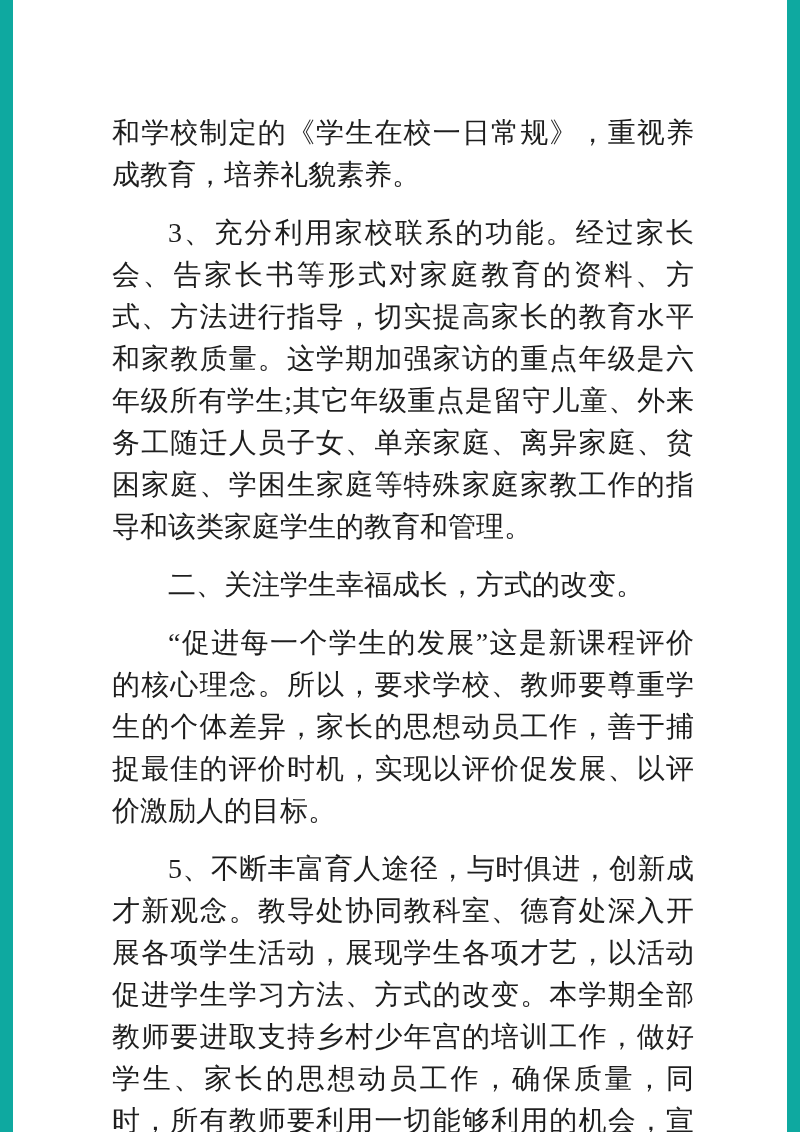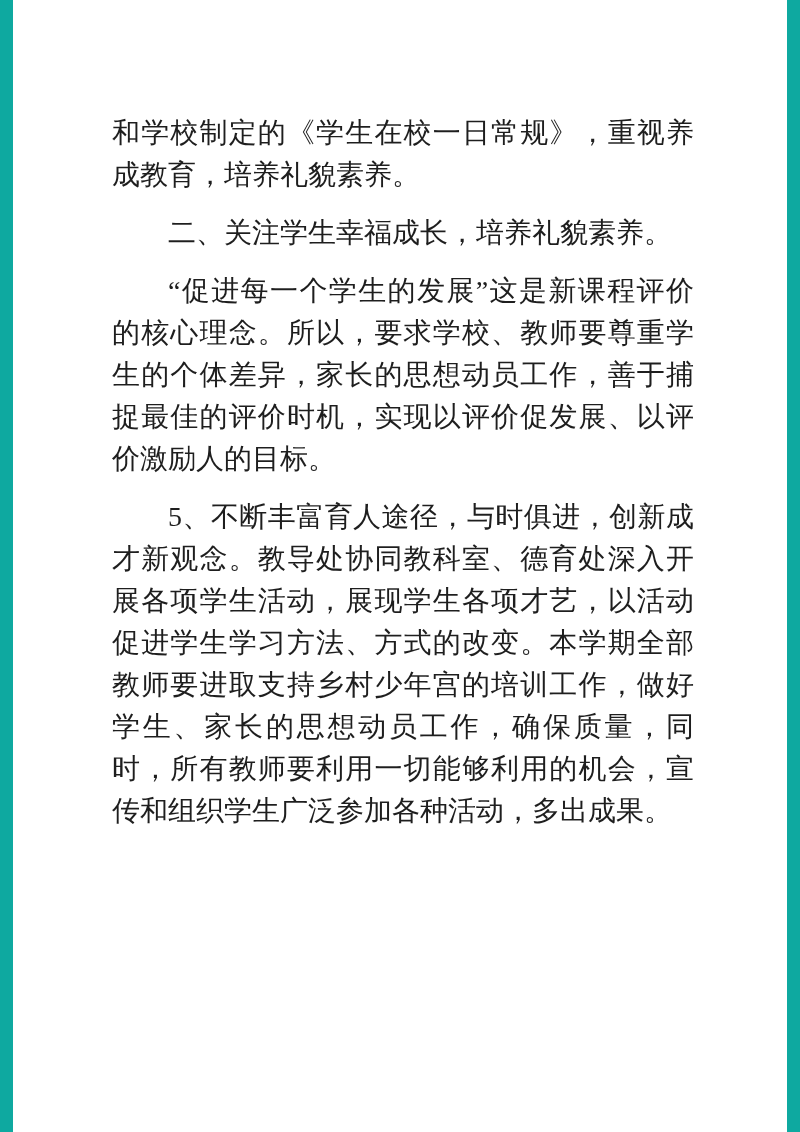--- a/index.html
+++ b/index.html
@@ -47,17 +47,18 @@
 </style>
 </head>
 <body>
 
 <div class="page">
   <div class="edge-bar left"></div>
   <div class="edge-bar right"></div>
 
   <div class="content">
     <p>和学校制定的《学生在校一日常规》，重视养成教育，培养礼貌素养。</p>
-    <p class="indent">二、关注学生幸福成长，培养礼貌素养。</p>
+    <p class="indent">3、充分利用家校联系的功能。经过家长会、告家长书等形式对家庭教育的资料、方式、方法进行指导，切实提高家长的教育水平和家教质量。这学期加强家访的重点年级是六年级所有学生;其它年级重点是留守儿童、外来务工随迁人员子女、单亲家庭、离异家庭、贫困家庭、学困生家庭等特殊家庭家教工作的指导和该类家庭学生的教育和管理。</p>
+    <p class="indent">二、关注学生幸福成长，方式的改变。</p>
     <p class="indent">“促进每一个学生的发展”这是新课程评价的核心理念。所以，要求学校、教师要尊重学生的个体差异，家长的思想动员工作，善于捕捉最佳的评价时机，实现以评价促发展、以评价激励人的目标。</p>
     <p class="indent">5、不断丰富育人途径，与时俱进，创新成才新观念。教导处协同教科室、德育处深入开展各项学生活动，展现学生各项才艺，以活动促进学生学习方法、方式的改变。本学期全部教师要进取支持乡村少年宫的培训工作，做好学生、家长的思想动员工作，确保质量，同时，所有教师要利用一切能够利用的机会，宣传和组织学生广泛参加各种活动，多出成果。</p>
   </div>
 </div>
 
 </body></html>

